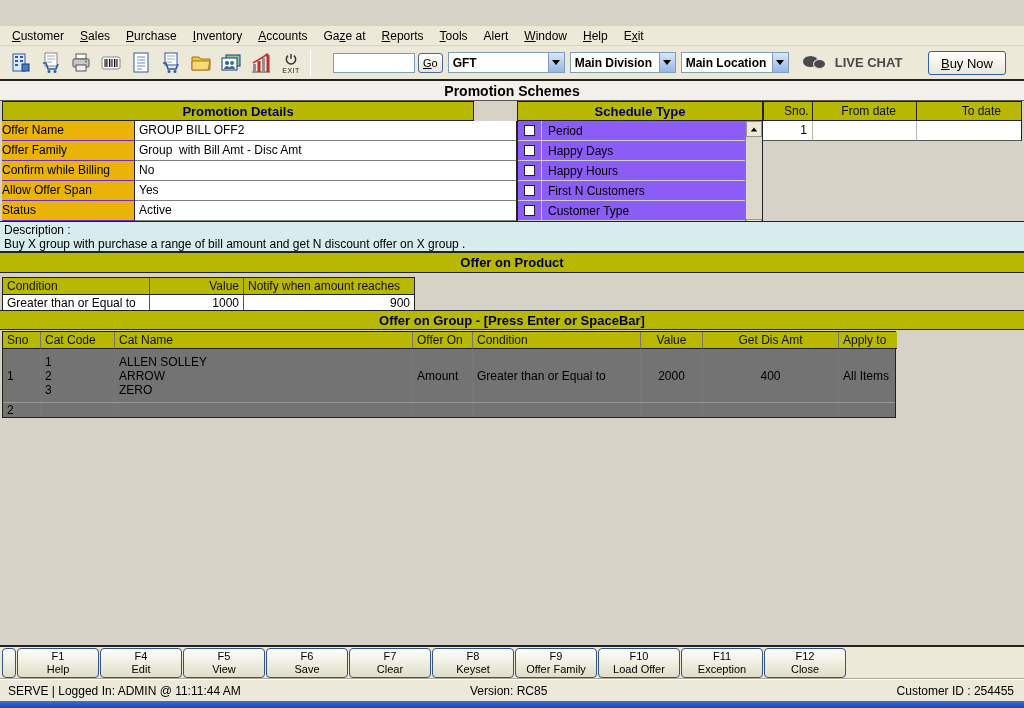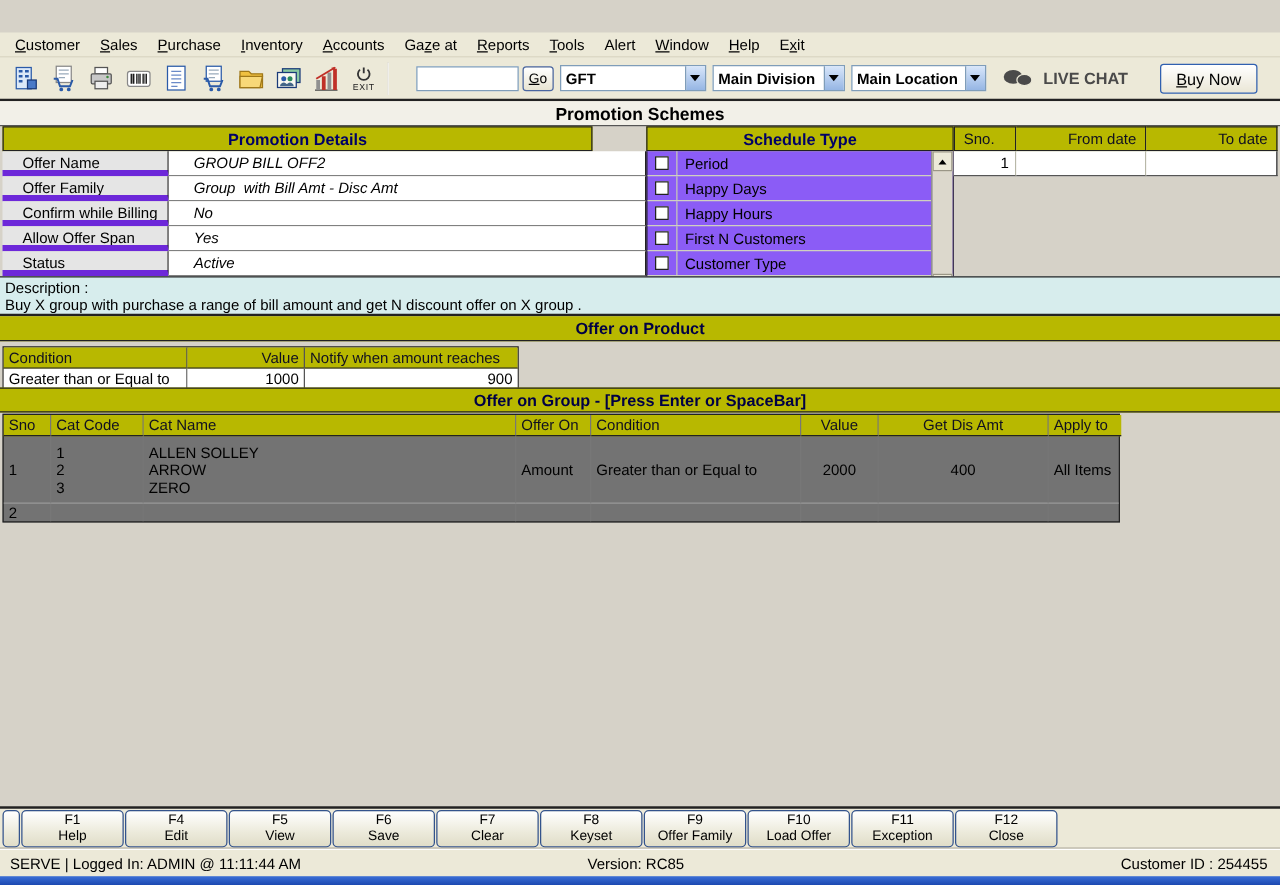--- a/index.html
+++ b/index.html
@@ -67,39 +67,39 @@
   .content{position:absolute;top:81px;left:0;right:0;height:564px;background:#d6d2c8;}
   .page-title-strip{position:absolute;top:0;left:0;right:0;height:20px;background:#f2f0e8;
     text-align:center;font-weight:bold;font-size:14px;line-height:20px;border-bottom:1px solid #555;}
   .sec-head{position:absolute;height:20px;background:#b8b800;color:#000066;font-weight:bold;font-size:13px;
     text-align:center;line-height:20px;border:1px solid #222;}
   #pd-header{top:20px;left:2px;width:472px;}
   #st-header{top:20px;left:517px;width:246px;}
   
   #pd-fields{position:absolute;top:40px;left:2px;width:515px;}
   .pd-row{display:grid;grid-template-columns:133px 1fr;height:20px;}
-  .pd-label{background:#e5e5e5;border-bottom:5px solid #6d28d9;border-right:1px solid #222;
-    padding:2px 16px;white-space:nowrap;overflow:hidden;}
+  .pd-label{background:#eab308;border-bottom:1px solid #6d28d9;border-right:1px solid #222;
+    padding:2px 0;white-space:nowrap;overflow:hidden;}
   .pd-value{background:#fff;border-bottom:1px solid #808080;border-right:1px solid #222;
-    padding:2px 20px;white-space:pre;overflow:hidden;font-style:italic;}
+    padding:2px 4px;white-space:pre;overflow:hidden;}
   
   #listbox{position:absolute;top:40px;left:517px;width:246px;height:115px;background:#8b5cf6;
     border:1px solid #222;border-top:none;display:flex;}
   #schedule-options{flex:1;}
   .lb-row{display:flex;align-items:center;height:20px;border-bottom:1px solid #d0d0c0;}
   .lb-check-col{width:24px;align-self:stretch;display:flex;align-items:center;justify-content:center;border-right:1px solid #c8c8b8;}
   .checkbox{width:11px;height:11px;border:1px solid #222;background:#fff;display:inline-block;}
   .lb-label{padding-left:6px;}
   .lb-scroll{width:17px;background:#dcd8cc;border-left:1px solid #808080;display:flex;flex-direction:column;justify-content:space-between;}
   .sb-btn{height:16px;background:#ece9d8;border:1px solid #9a9686;display:flex;align-items:center;justify-content:center;}
   .sb-btn .tri-up,.sb-btn .tri-down{transform:scale(.8);}
   
   .sched-grid{position:absolute;left:763px;width:259px;display:grid;grid-template-columns:50px 104px 105px;}
   #sched-cols{top:20px;height:20px;}
-  #sched-cols .cell{background:#b8b800;border:1px solid #222;border-left:none;padding:2px 7px;color:#101020;}
+  #sched-cols .cell{background:#b8b800;border:1px solid #222;border-left:none;padding:2px 20px;color:#101020;}
   #sched-cols .cell:first-child{border-left:1px solid #222;}
   #sched-row{top:40px;height:20px;}
   #sched-row .cell{background:#fff;border-bottom:1px solid #555;border-right:1px solid #b8b8a8;padding:2px 5px;}
   #sched-row .cell:last-child{border-right:1px solid #222;}
   .cell.num{text-align:right;}
   
   .description{position:absolute;top:140px;left:0;right:0;height:32px;background:#d7eded;
     border-top:1px solid #222;border-bottom:2px solid #222;padding:1px 4px;line-height:14px;}
   
   .band{position:absolute;left:0;right:0;height:20px;background:#b8b800;color:#000044;

